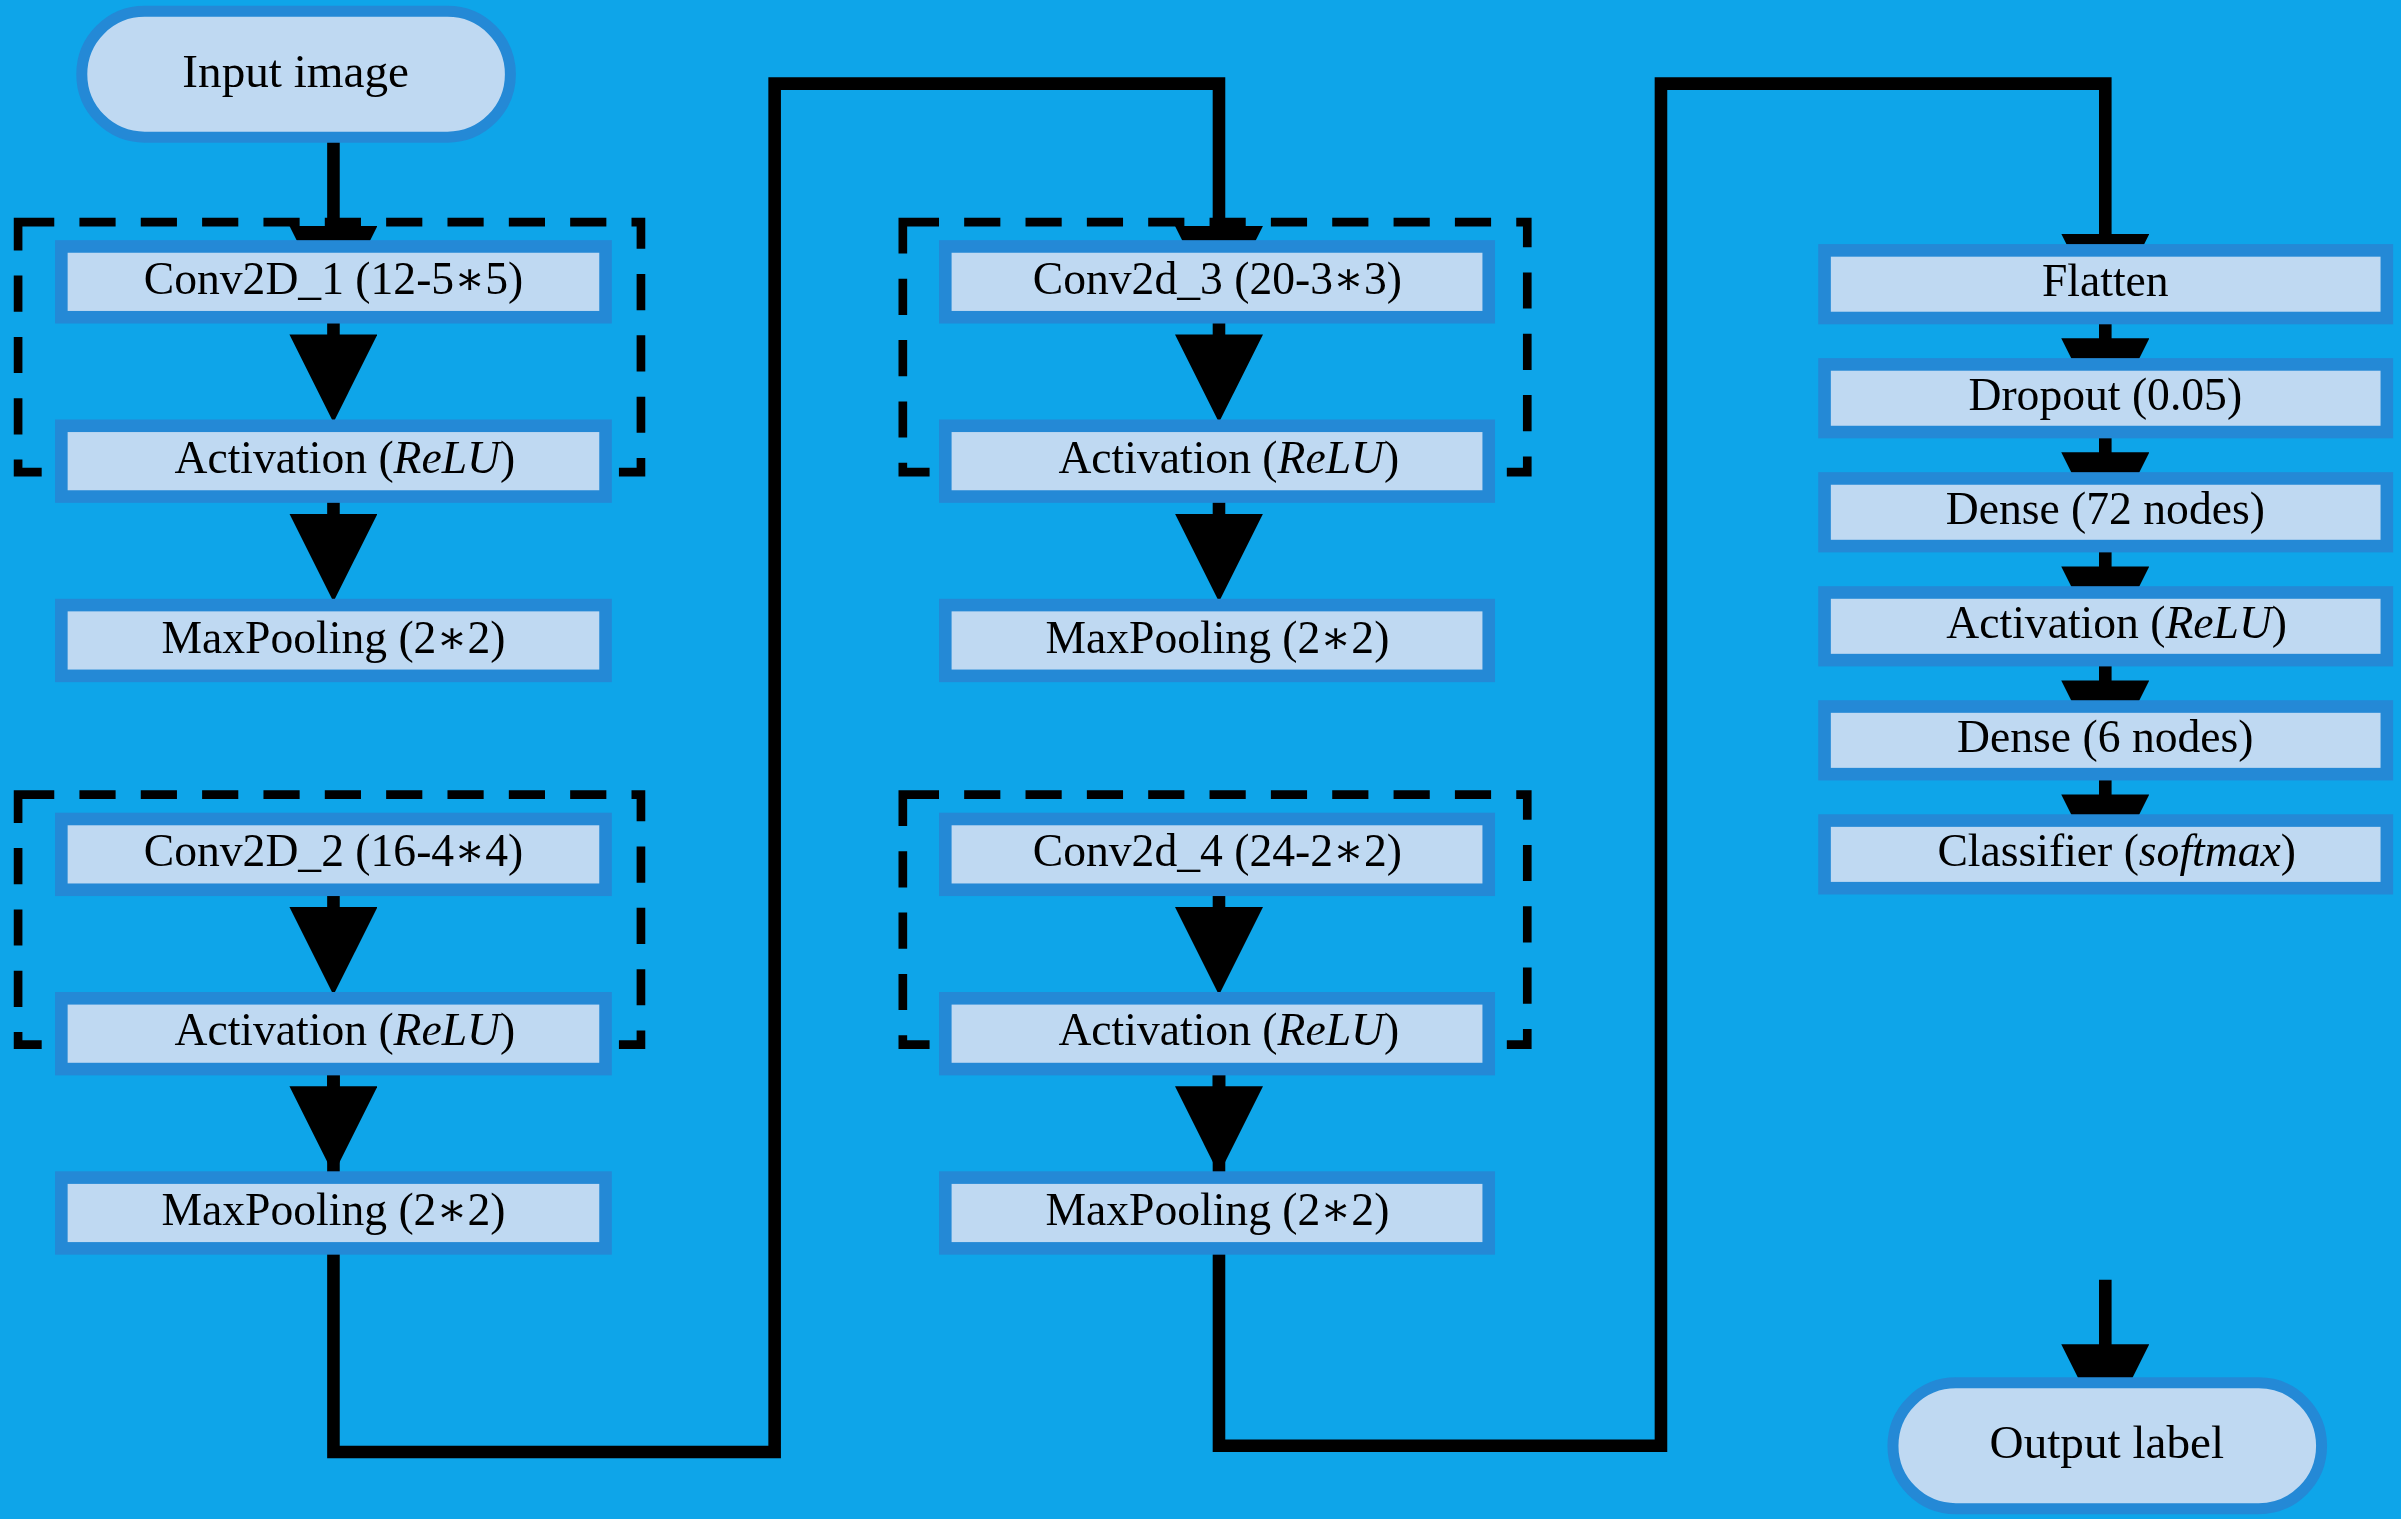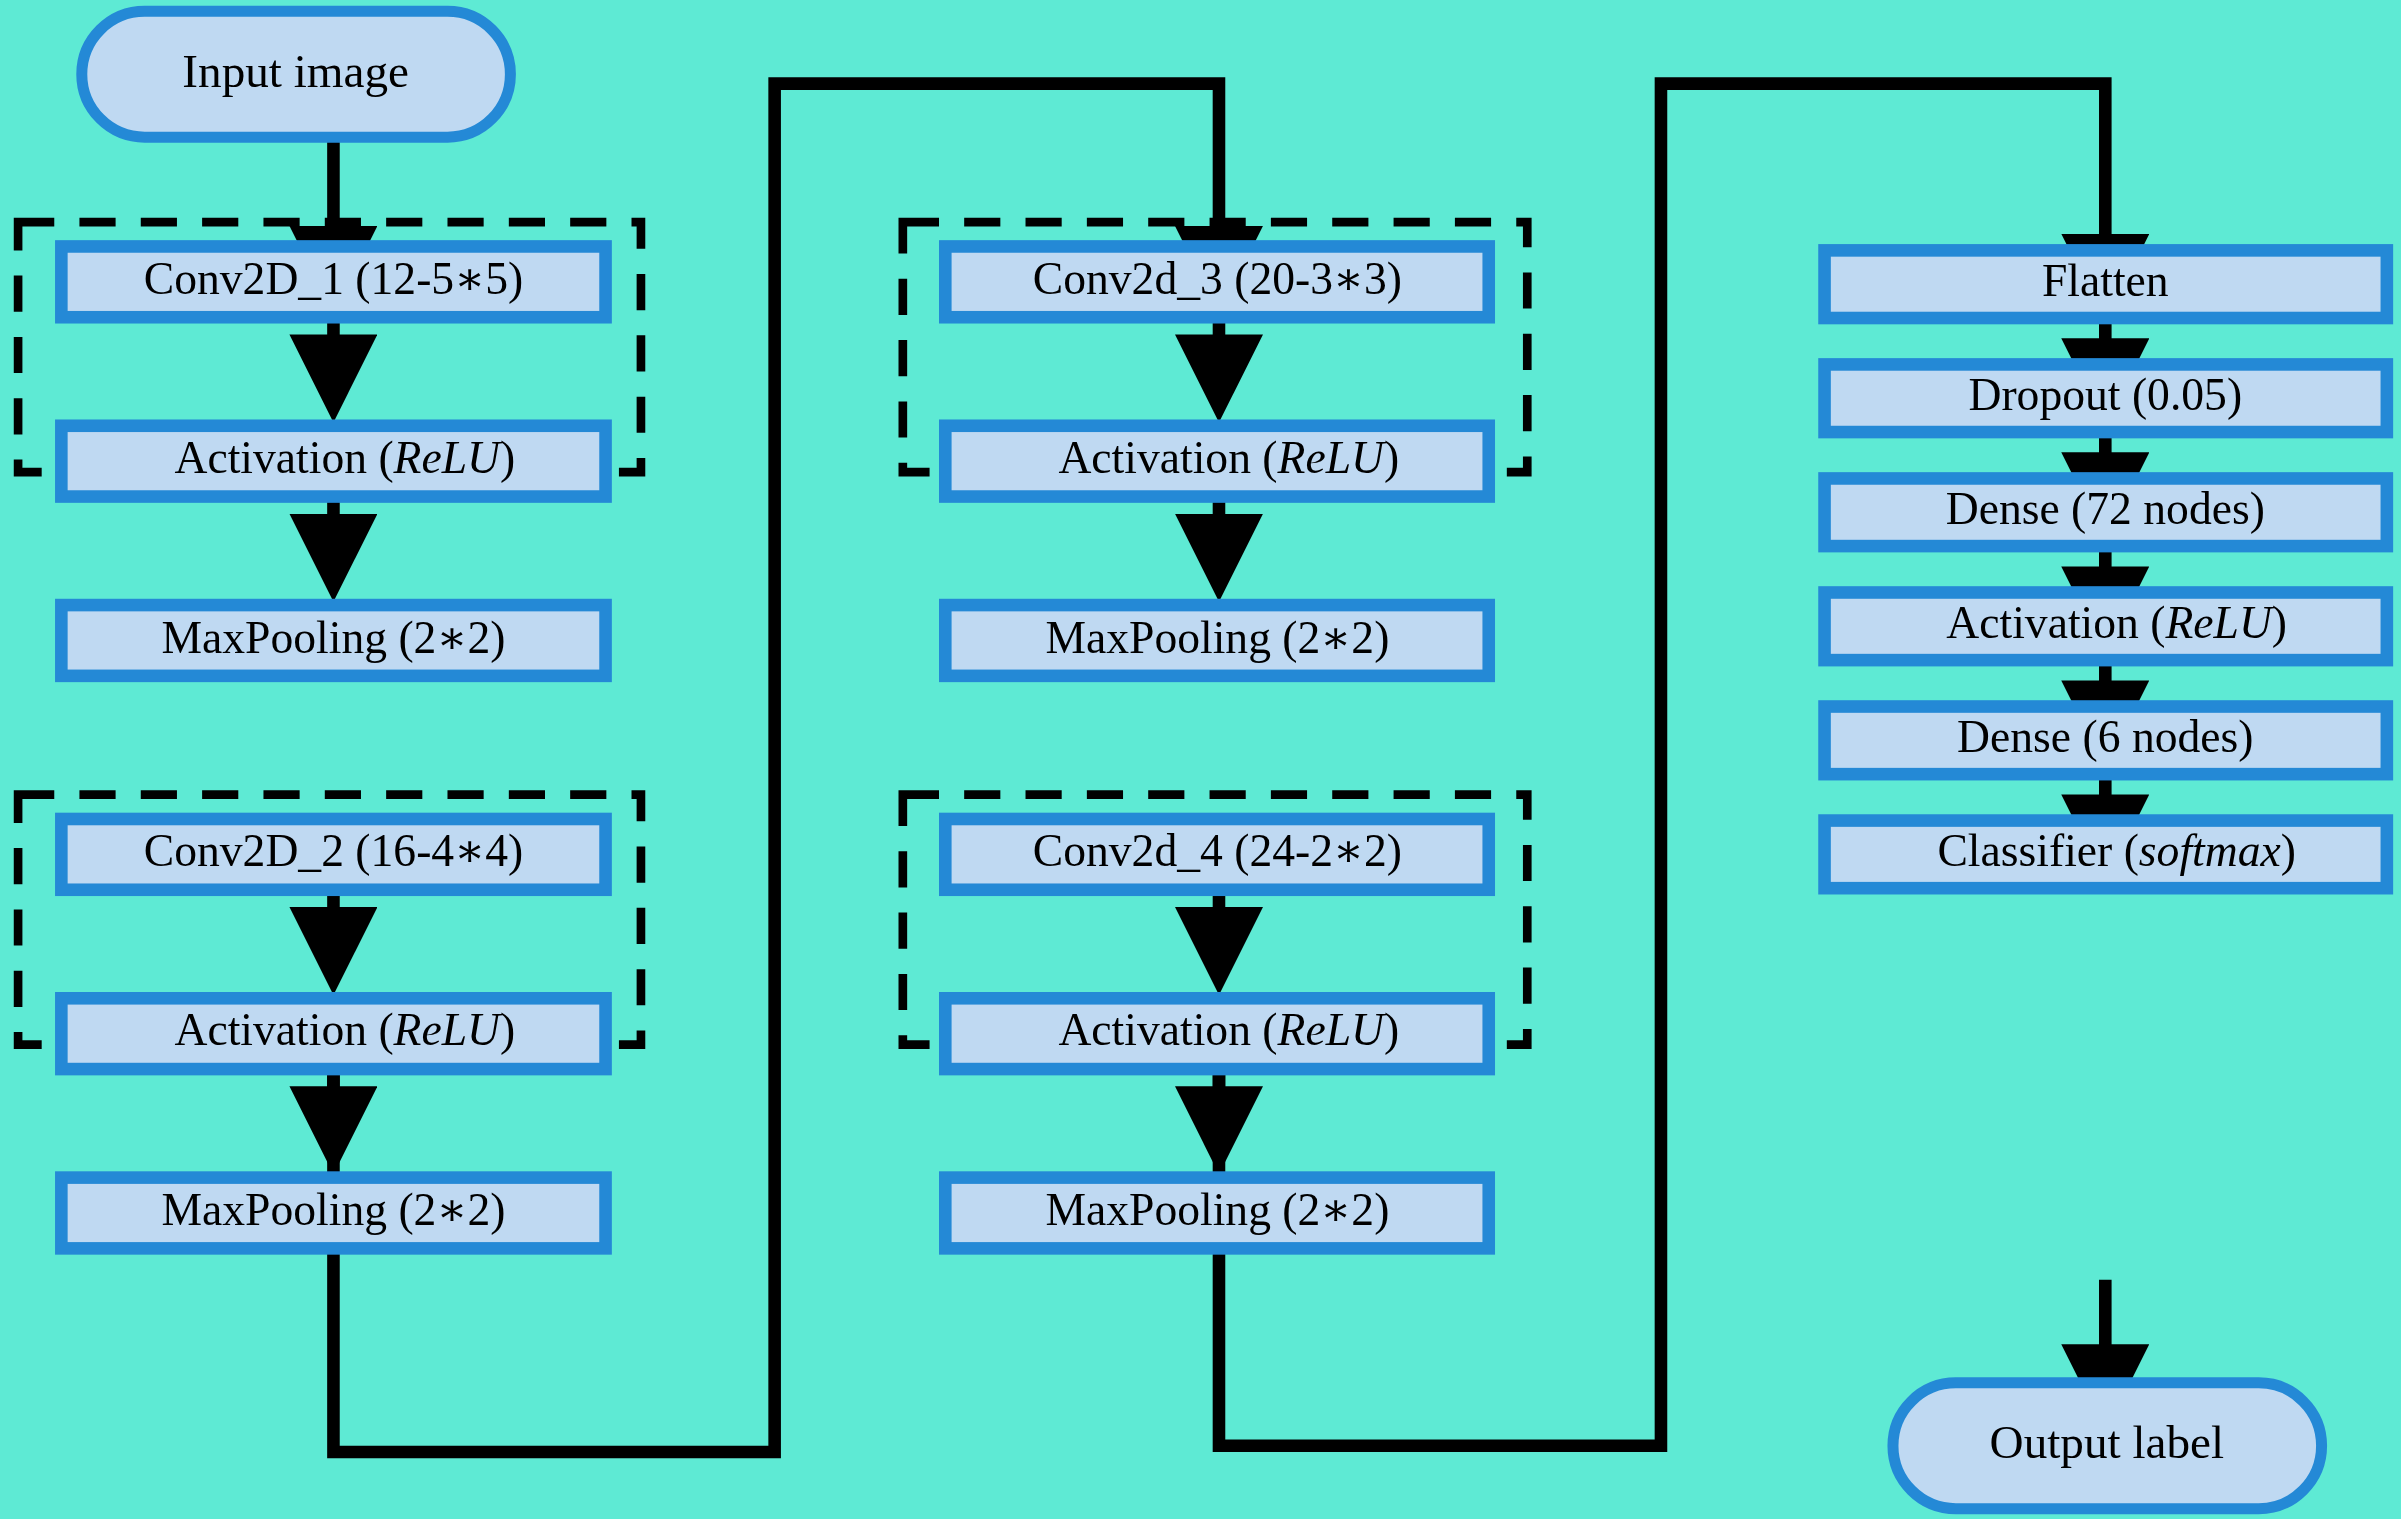--- a/index.html
+++ b/index.html
@@ -10,21 +10,21 @@
   body {
     width: 2401px;
     height: 1520px;
     font-family: "Liberation Serif", "DejaVu Serif", serif;
     overflow: hidden;
   }
   #diagram-root {
     position: relative;
     width: 2401px;
     height: 1520px;
-    background: #5eead4;
+    background: #0ea5e9;
   }
   svg#flow {
     position: absolute;
     inset: 0;
     width: 2401px;
     height: 1520px;
     display: block;
   }
   .node-label {
     font-family: "Liberation Serif", "DejaVu Serif", serif;

